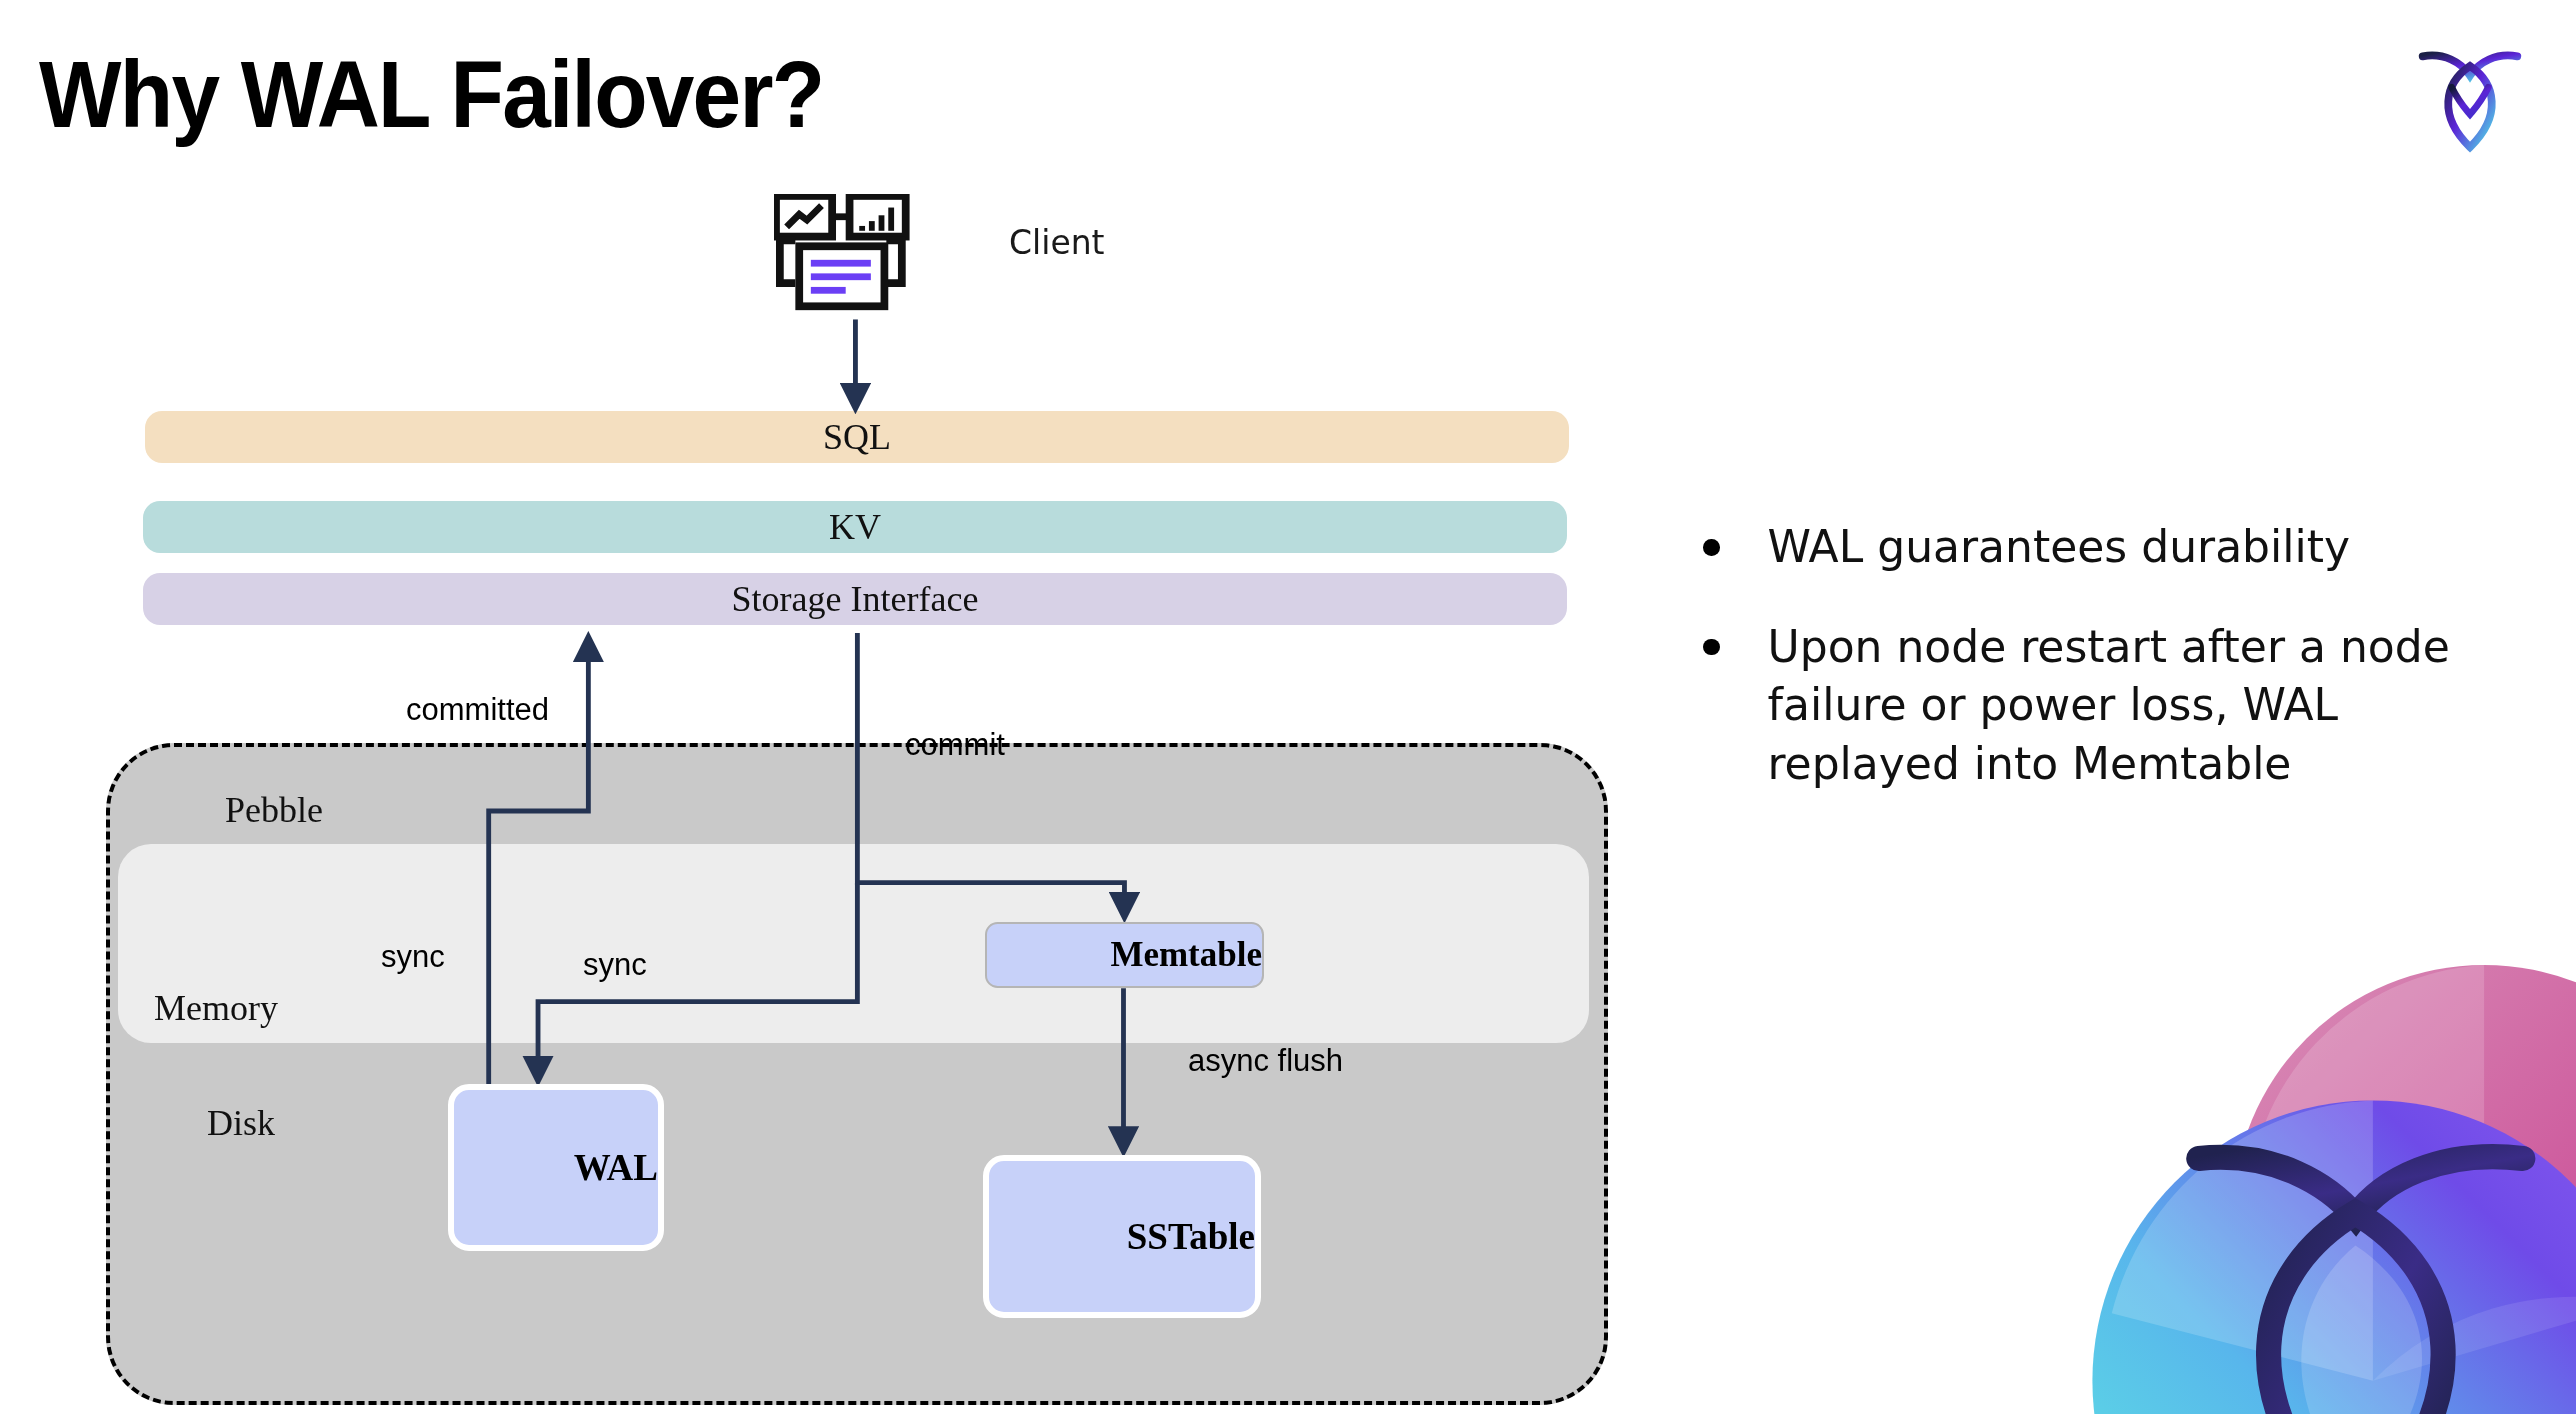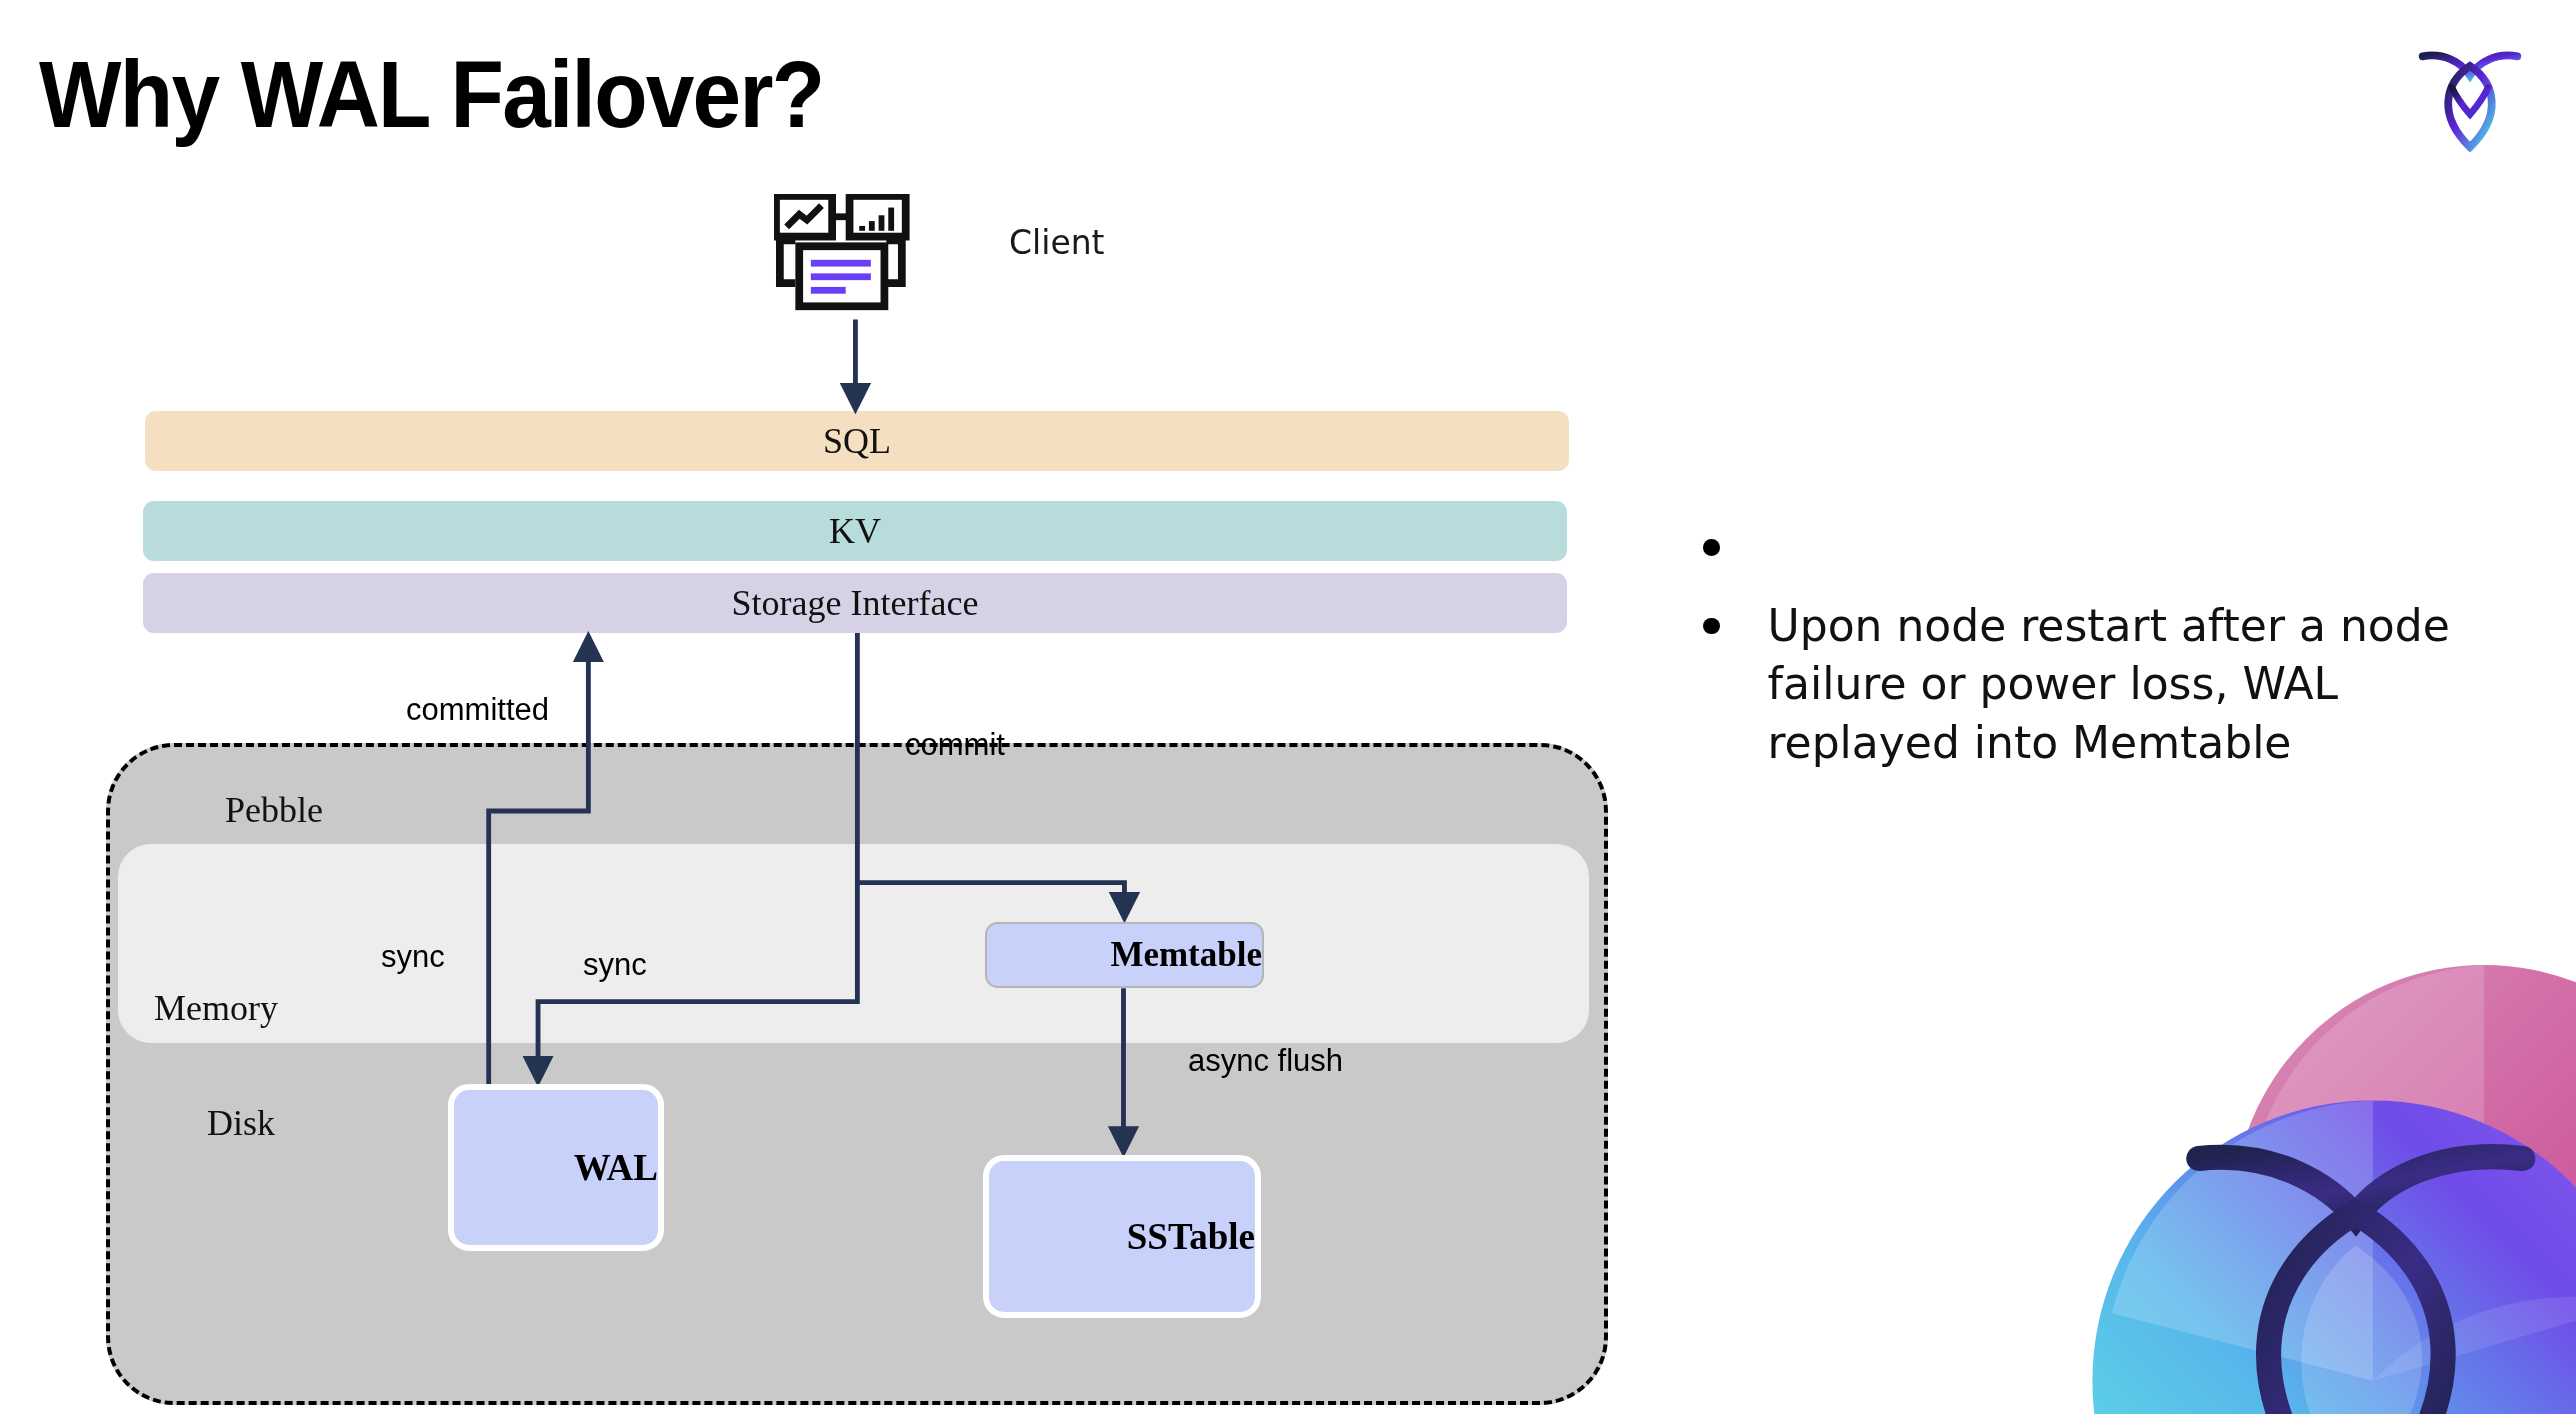--- a/index.html
+++ b/index.html
@@ -25,21 +25,21 @@
   .client-icon{position:absolute;left:774px;top:194px;width:155px;height:121px;}
   .client-label{
     position:absolute;left:1009px;top:223px;
     font-size:33px;color:#1a1a1a;
     font-family:"DejaVu Sans",sans-serif;
     white-space:nowrap;
   }
 
   
   .bar{
-    position:absolute;height:60px;border-radius:11px;
+    position:absolute;height:52px;border-radius:17px;
     display:flex;align-items:center;justify-content:center;
     font-family:"Liberation Serif",serif;
     font-size:36px;color:#111111;
   }
   .bar-sql{left:145px;top:411px;width:1424px;background:#F4DFC0;}
   .bar-kv{left:143px;top:501px;width:1424px;background:#B8DCDC;}
   .bar-si{left:143px;top:573px;width:1424px;background:#D7D1E6;}
 
   
   .pebble-box{
@@ -223,20 +223,21 @@
   <div class="node node-wal">
     <span>WAL</span>
   </div>
   <div class="node node-sstable">
     <span>SSTable</span>
   </div>
 
   <div class="bullets">
     <div class="bullet-row">
       <span class="bullet-dot"></span>
+      <span class="bullet-text">WAL guarantees durability</span>
     </div>
     <div class="bullet-row">
       <span class="bullet-dot"></span>
       <span class="bullet-text">Upon node restart after a node failure or power loss, WAL replayed into Memtable</span>
     </div>
   </div>
 
   <div class="corner-art">
     <svg viewBox="0 0 640 505" width="619" height="489">
       <defs>

